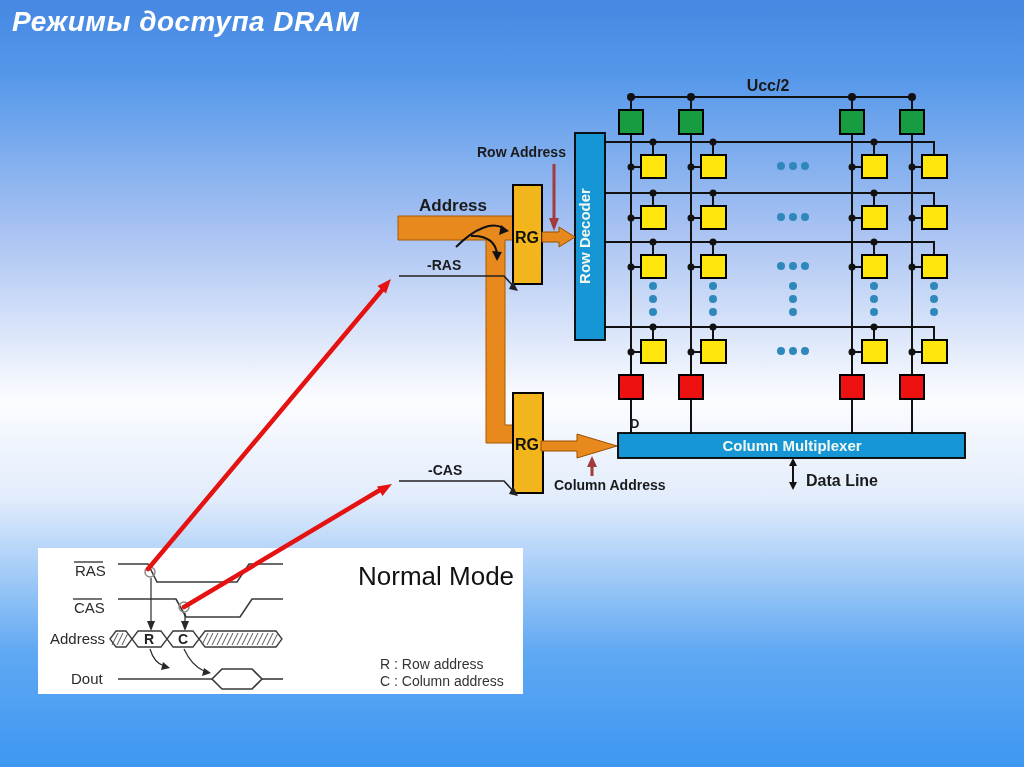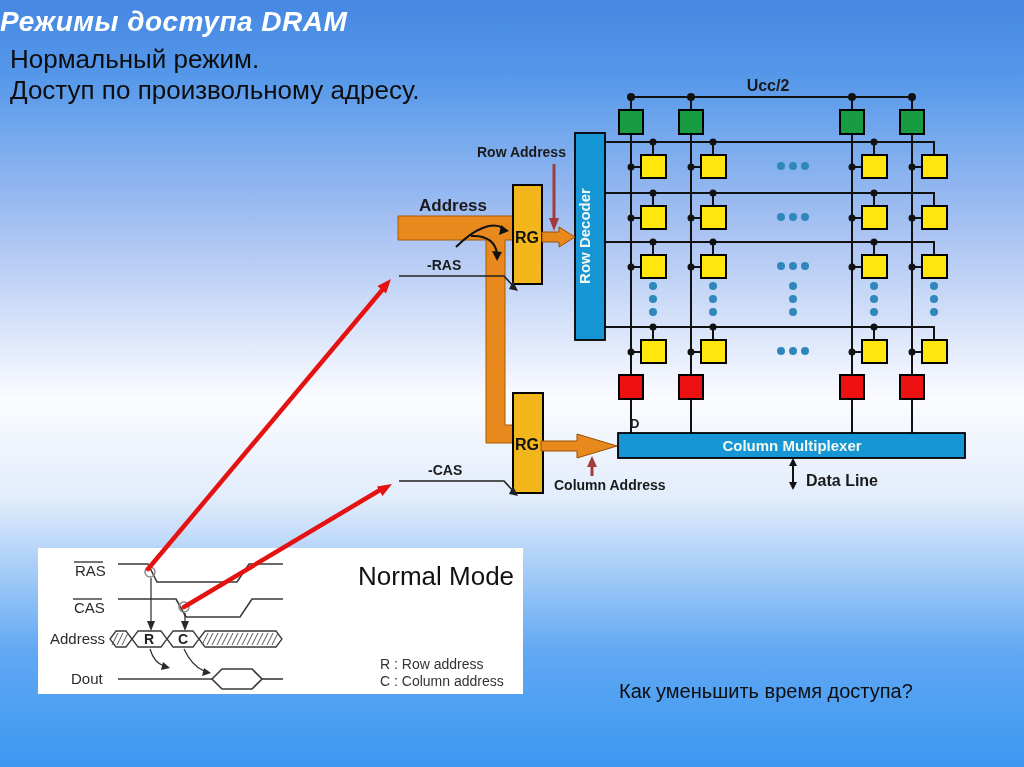--- a/index.html
+++ b/index.html
@@ -1,40 +1,35 @@
 <!DOCTYPE html>
 <html><head>
 <meta charset="utf-8">
 <style>
   html,body{margin:0;padding:0;}
   body{width:1024px;height:767px;overflow:hidden;font-family:"Liberation Sans",sans-serif;}
   .slide{position:relative;width:1024px;height:767px;
     background:linear-gradient(180deg,#4688E2 0%,#5598EA 10%,#A8C2F2 30%,#FBFCFF 52%,#E2ECFB 65%,#60A8F3 85%,#3D97F2 100%);}
-  .title{position:absolute;left:0;top:6px;font-size:28px;font-weight:bold;font-style:italic;color:#ffffff;letter-spacing:.5px;}
+  .title{position:absolute;left:12px;top:6px;font-size:28px;font-weight:bold;font-style:italic;color:#ffffff;letter-spacing:.5px;}
   .subtitle{position:absolute;left:10px;top:44px;font-size:26px;line-height:31px;color:#0d0d0d;}
   .note1{position:absolute;left:547px;top:574px;font-size:20px;color:#0d0d0d;}
   .note2{position:absolute;left:619px;top:680px;font-size:20px;color:#0d0d0d;}
   svg{position:absolute;left:0;top:0;}
   svg text{font-family:"Liberation Sans",sans-serif;}
   .lbl-b14{font-size:14px;font-weight:bold;fill:#1a1a1a;}
   .lbl-b16{font-size:17px;font-weight:bold;fill:#1a1a1a;}
   .boxlbl{font-size:15px;font-weight:bold;fill:#F2F8F0;}
   .siglbl{font-size:15px;fill:#2a2a2a;}
 </style>
 </head>
 <body>
 
 <div class="slide">
 
   <div class="title">Режимы доступа  DRAM</div>
-  <div class="subtitle">
-    <div>Нормальный режим.</div>
-    <div>Доступ по произвольному адресу.</div>
-  </div>
-  <div class="note2">Как уменьшить время доступа?</div>
 
   <svg id="diagram-svg" width="1024" height="767" viewBox="0 0 1024 767">
 
     <g>
       <rect x="38" y="548" width="485" height="146" fill="#ffffff"></rect>
 
       <text x="75" y="576" class="siglbl">RAS</text>
       <line x1="74" y1="562" x2="103" y2="562" stroke="#2a2a2a" stroke-width="1.3"></line>
       <text x="74" y="613" class="siglbl">CAS</text>
       <line x1="73" y1="599" x2="102" y2="599" stroke="#2a2a2a" stroke-width="1.3"></line>

